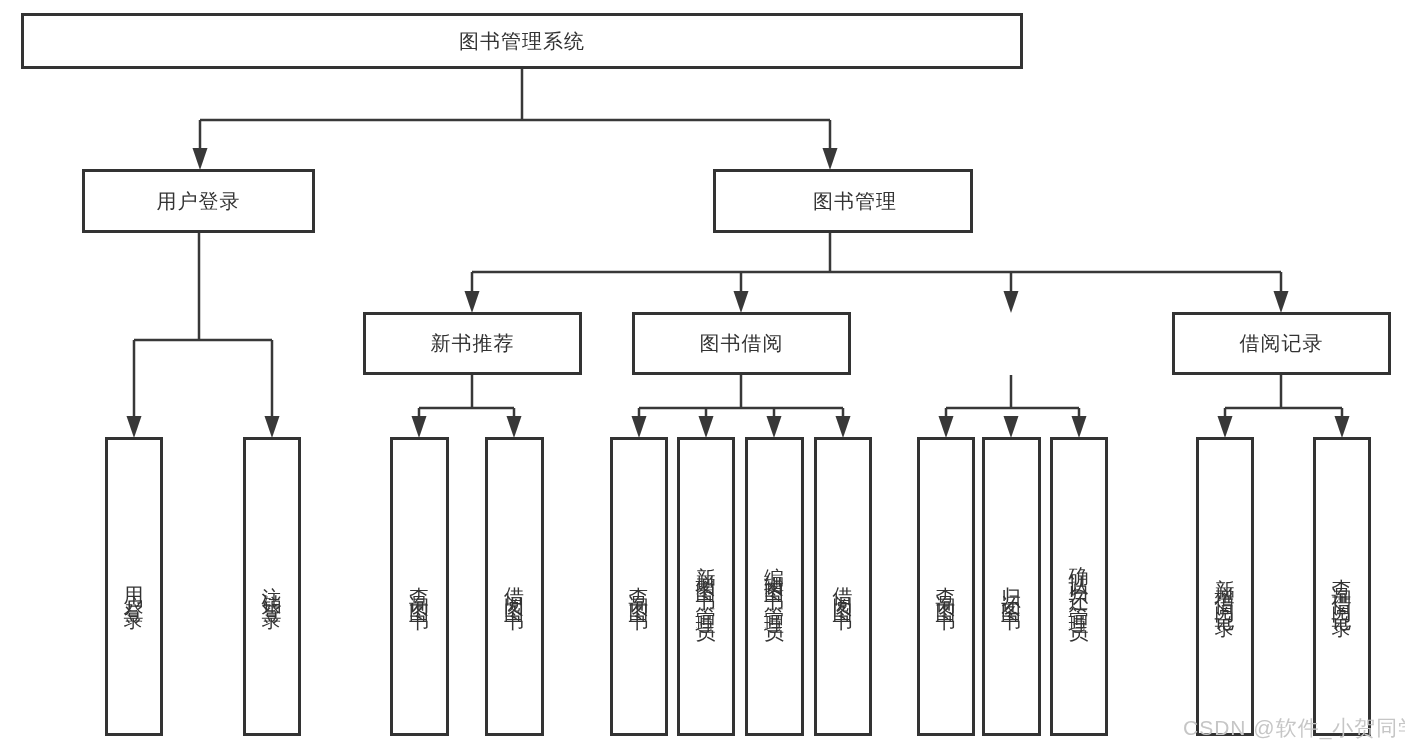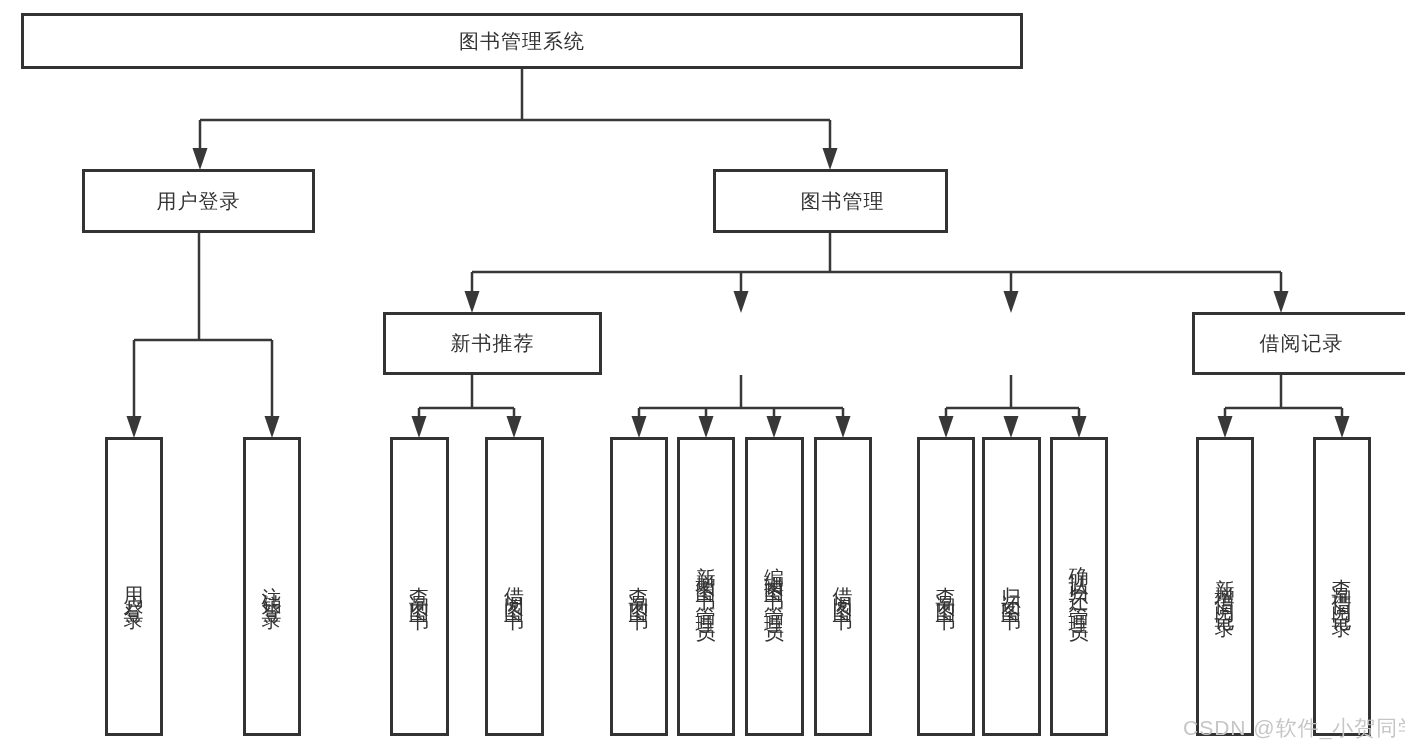--- a/index.html
+++ b/index.html
@@ -37,23 +37,23 @@
     text-orientation: mixed;
     letter-spacing: 8px;
     line-height: 1;
     white-space: normal;
     padding: 6px 0;
   }
   
   .n-root   { left: 21px;   top: 13px;  width: 1002px; height: 56px; }
   
   .n-login  { left: 82px;   top: 169px; width: 233px;  height: 64px; }
-  .n-mgmt   { left: 713px;  top: 169px; width: 235px;  height: 64px; padding-left: 24px; }
+  .n-mgmt   { left: 713px;  top: 169px; width: 260px;  height: 64px; padding-left: 24px; }
   
-  .n-l3     { top: 312px; width: 219px; height: 63px; margin-left: 20px; }
+  .n-l3     { top: 312px; width: 219px; height: 63px; }
   .n-rec    { left: 363px; }
   .n-borrow { left: 632px; }
   .n-cur    { left: 902px; }
   .n-hist   { left: 1172px; }
   
   .leaf     { top: 437px; width: 58px; height: 299px; }
   .lf-w59   { width: 59px; }
   .lf-1  { left: 105px; }
   .lf-2  { left: 243px; }
   .lf-3  { left: 390px; }
@@ -122,20 +122,21 @@
       <polygon points="1334.5,416 1349.5,416 1342,438"></polygon>
     </g>
   </svg>
 
   <div class="box n-root">图书管理系统</div>
 
   <div class="box n-login">用户登录</div>
   <div class="box n-mgmt">图书管理</div>
 
   <div class="box n-l3 n-rec">新书推荐</div>
+  <div class="box n-l3 n-borrow">图书借阅</div>
   <div class="box n-l3 n-hist">借阅记录</div>
 
   <div class="box vbox leaf lf-1">用户登录</div>
   <div class="box vbox leaf lf-2">注销登录</div>
 
   <div class="box vbox leaf lf-3 lf-w59">查询图书</div>
   <div class="box vbox leaf lf-4 lf-w59">借阅图书</div>
 
   <div class="box vbox leaf lf-5">查询图书</div>
   <div class="box vbox leaf lf-6">新增图书（管理员）</div>

